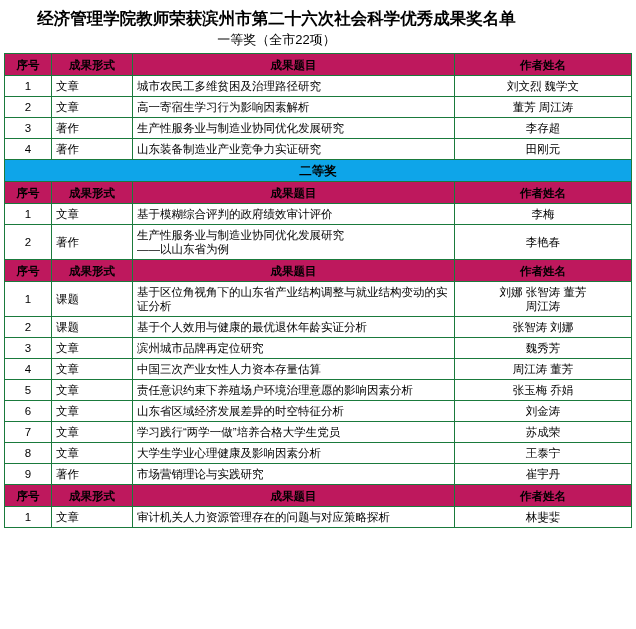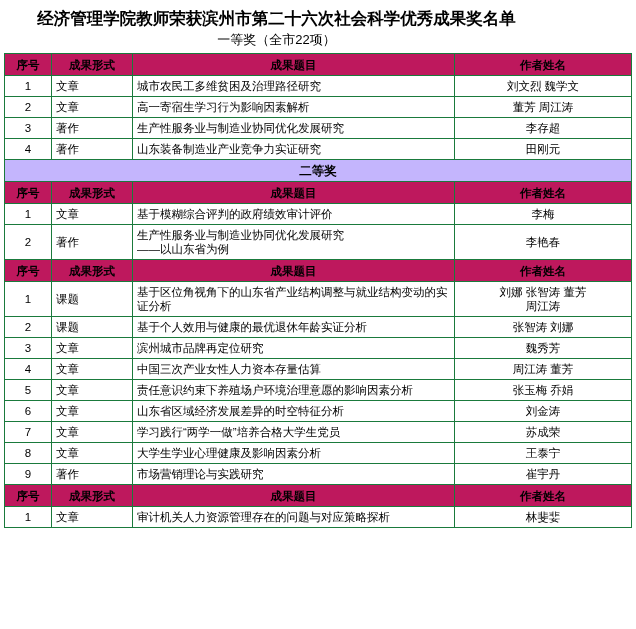--- a/index.html
+++ b/index.html
@@ -49,21 +49,21 @@
   }
   tr.header-row td {
     background: #be185d;
     color: #000000;
     font-weight: bold;
     text-align: center;
     height: 17px;
     padding: 2px 4px;
   }
   tr.section-row td {
-    background: #c4b5fd;
+    background: #0ea5e9;
     color: #000000;
     font-weight: bold;
     text-align: center;
     font-size: 12.5px;
     height: 17px;
     padding: 2px 4px;
   }
   td.c-num {
     width: 38px;
     text-align: center;

